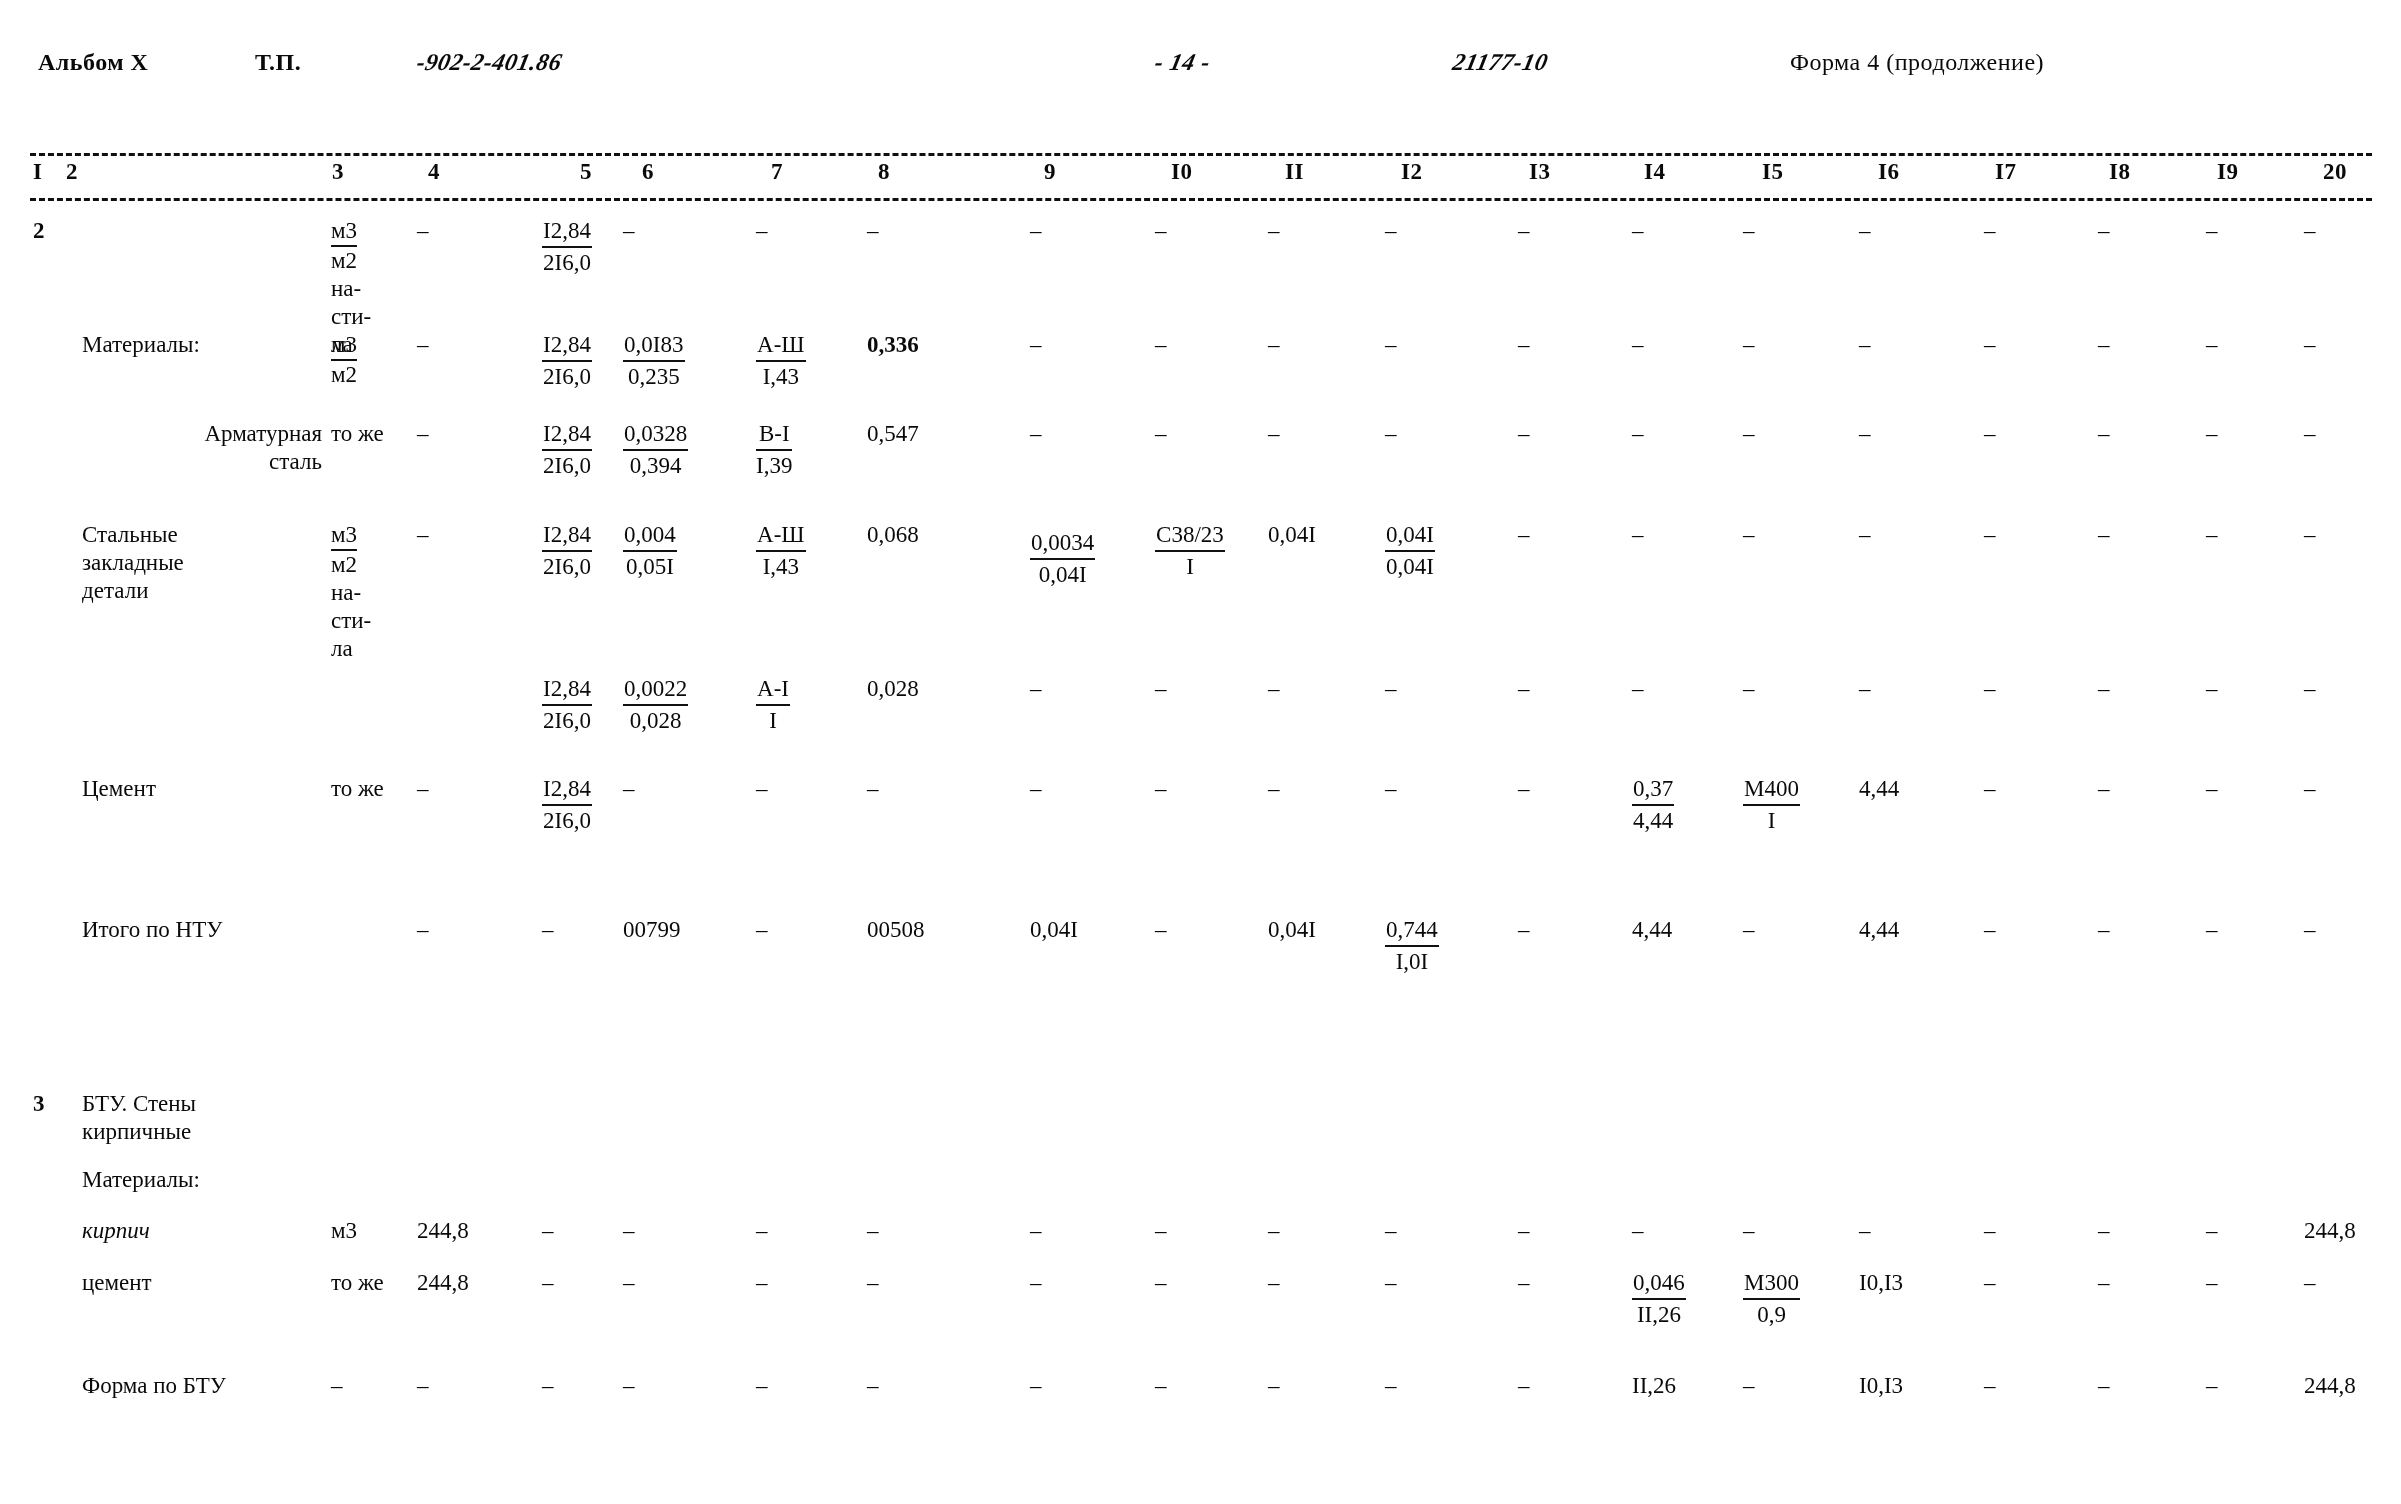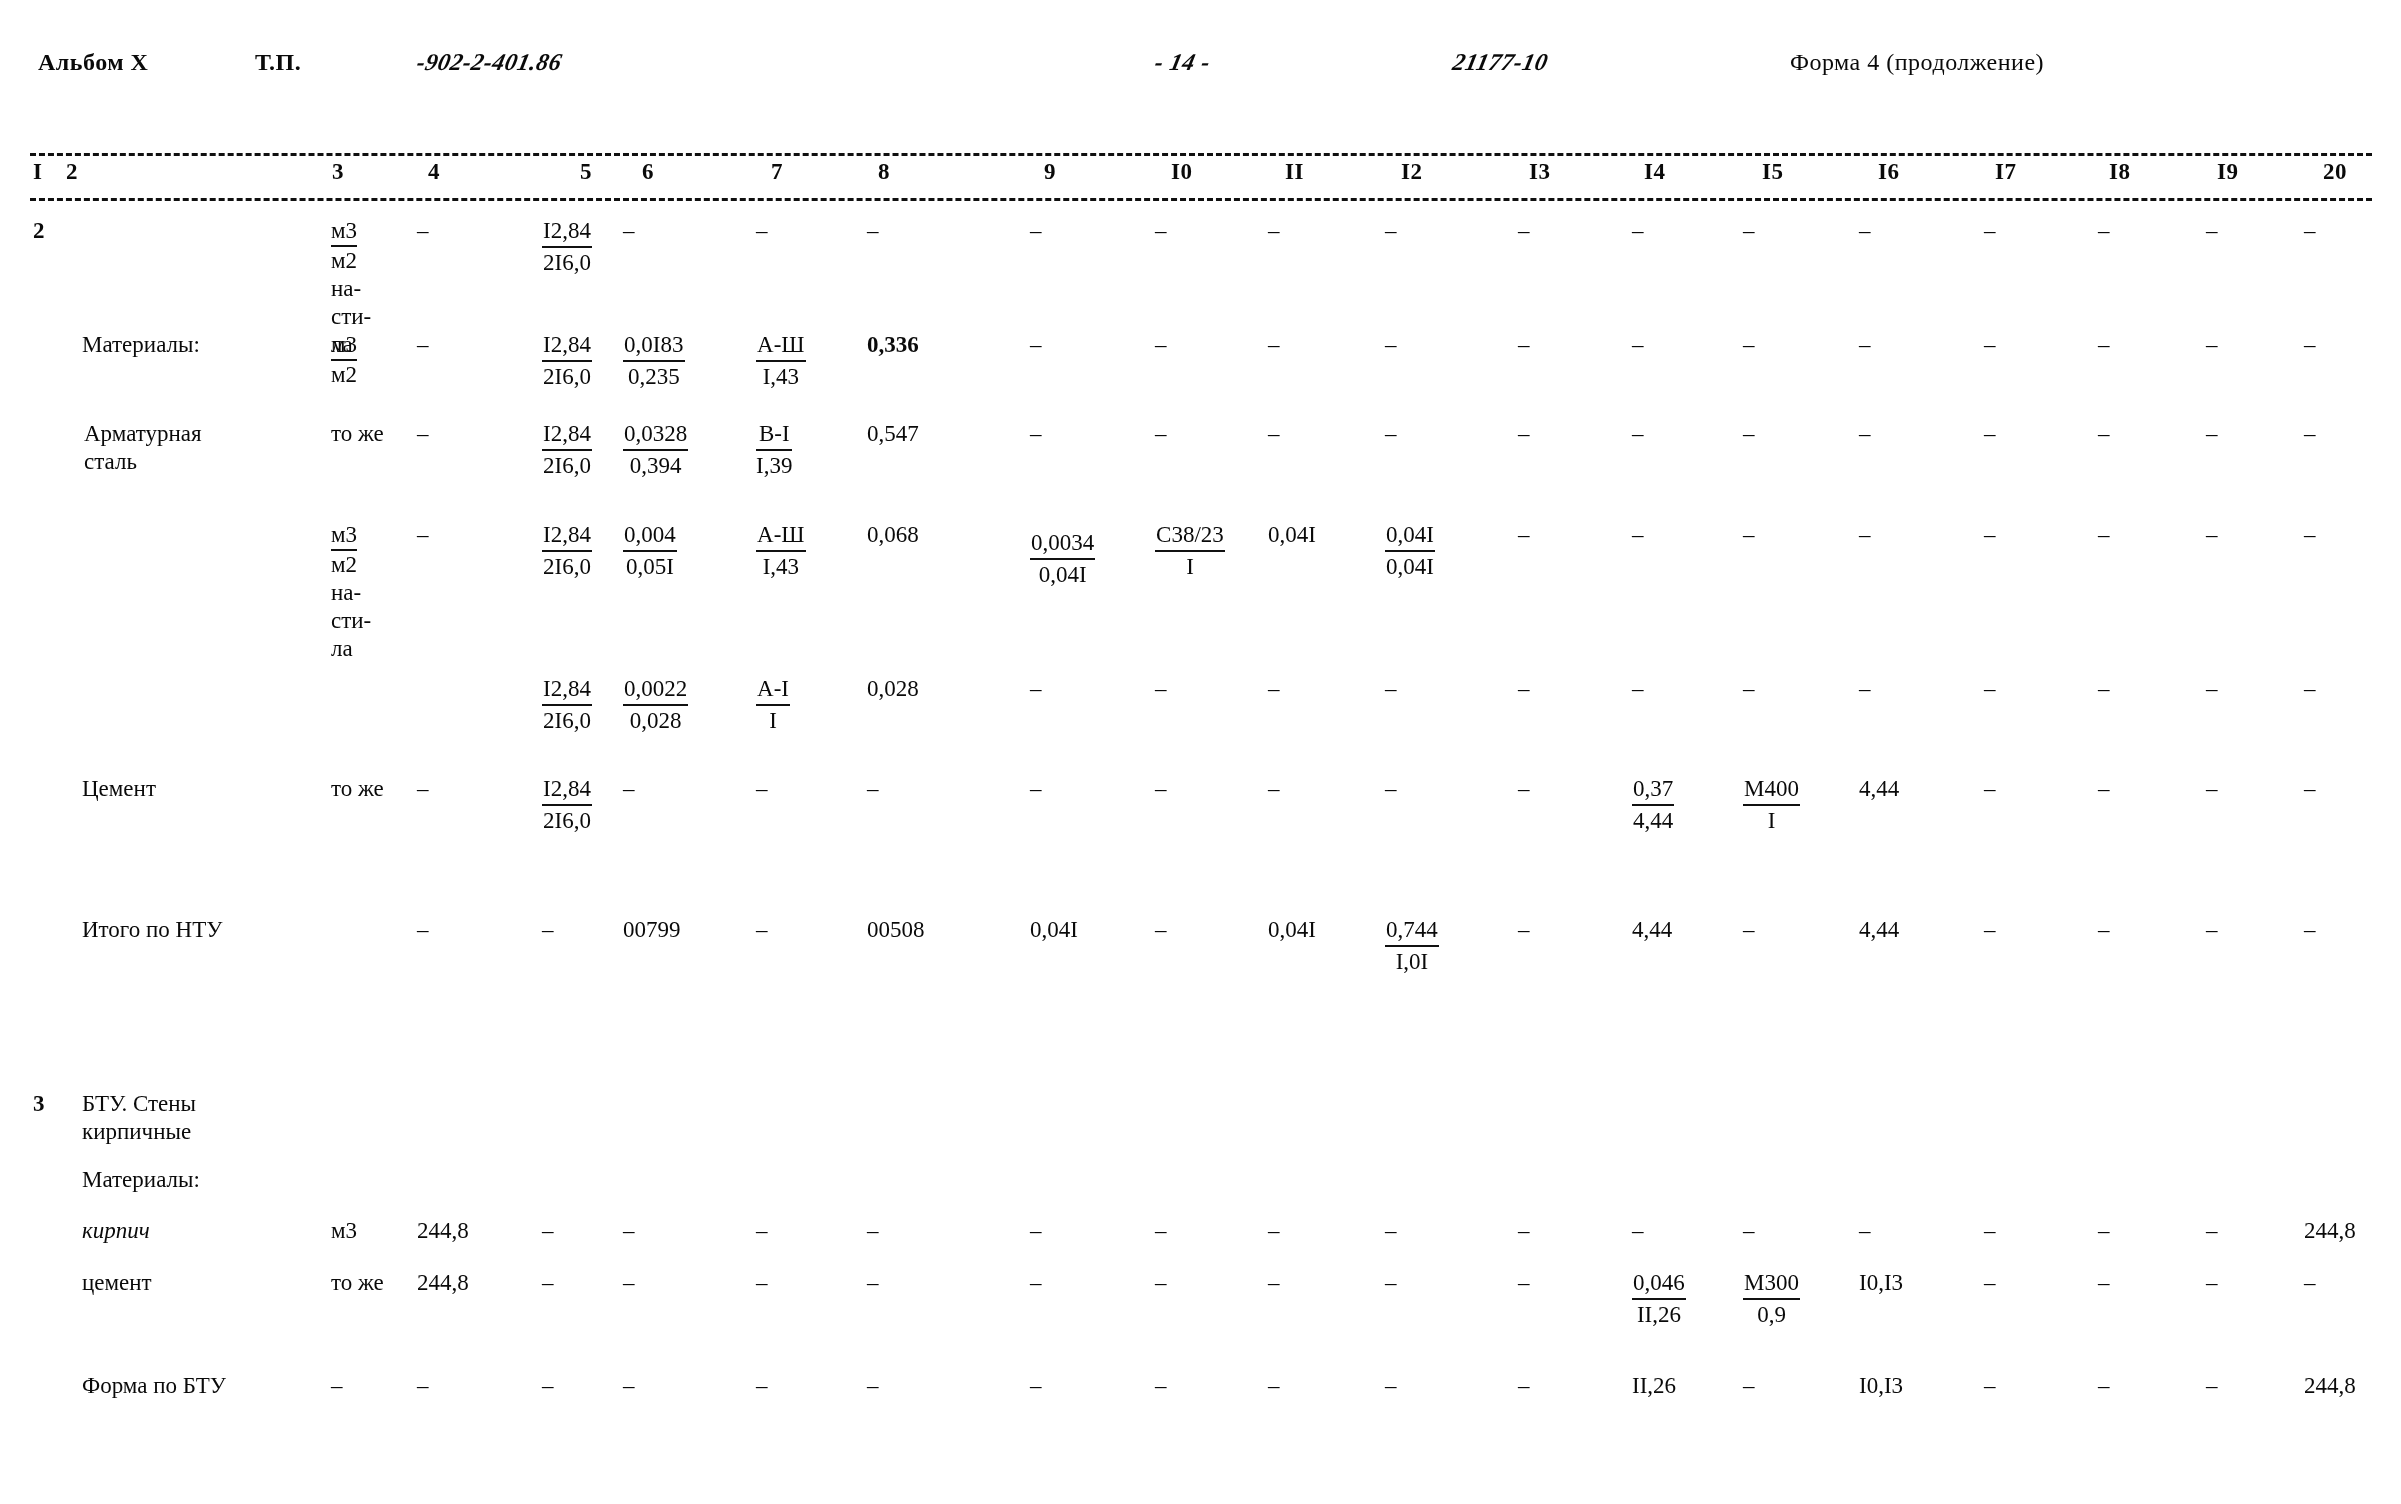--- a/index.html
+++ b/index.html
@@ -123,21 +123,21 @@
         <div class="cell num" style="left: 1518px; top: 0px;">–</div>
         <div class="cell num" style="left: 1632px; top: 0px;">–</div>
         <div class="cell num" style="left: 1743px; top: 0px;">–</div>
         <div class="cell num" style="left: 1859px; top: 0px;">–</div>
         <div class="cell num" style="left: 1984px; top: 0px;">–</div>
         <div class="cell num" style="left: 2098px; top: 0px;">–</div>
         <div class="cell num" style="left: 2206px; top: 0px;">–</div>
         <div class="cell num" style="left: 2304px; top: 0px;">–</div>
       </div>
       <div class="row" style="position: absolute; top: 203px; left: 0px; width: 2401px; height: 100px;">
-        <div class="cell lbl" style="left: 84px; top: 0px; width: 255px;">Арматурная
+        <div class="cell lbl" style="left: 67px; top: 0px; width: 255px; text-align: right;">Арматурная
 сталь</div>
         <div class="cell num" style="left: 331px; top: 0px;">то же</div>
         <div class="cell num" style="left: 417px; top: 0px;">–</div>
         <div class="cell num" style="left: 542px; top: 0px;"><span class="frac"><span class="top">I2,84</span><span class="bot">2I6,0</span></span></div>
         <div class="cell num" style="left: 623px; top: 0px;"><span class="frac"><span class="top">0,0328</span><span class="bot">0,394</span></span></div>
         <div class="cell num" style="left: 756px; top: 0px;"><span class="frac"><span class="top">В-I</span><span class="bot">I,39</span></span></div>
         <div class="cell num" style="left: 867px; top: 0px;">0,547</div>
         <div class="cell num" style="left: 1030px; top: 0px;">–</div>
         <div class="cell num" style="left: 1155px; top: 0px;">–</div>
         <div class="cell num" style="left: 1268px; top: 0px;">–</div>
@@ -145,20 +145,23 @@
         <div class="cell num" style="left: 1518px; top: 0px;">–</div>
         <div class="cell num" style="left: 1632px; top: 0px;">–</div>
         <div class="cell num" style="left: 1743px; top: 0px;">–</div>
         <div class="cell num" style="left: 1859px; top: 0px;">–</div>
         <div class="cell num" style="left: 1984px; top: 0px;">–</div>
         <div class="cell num" style="left: 2098px; top: 0px;">–</div>
         <div class="cell num" style="left: 2206px; top: 0px;">–</div>
         <div class="cell num" style="left: 2304px; top: 0px;">–</div>
       </div>
       <div class="row" style="position: absolute; top: 304px; left: 0px; width: 2401px; height: 154px;">
+        <div class="cell lbl" style="left: 82px; top: 0px; width: 255px;">Стальные
+закладные
+детали</div>
         <div class="cell num" style="left: 331px; top: 0px;"><span class="top" style="display: inline-block; border-bottom: 2.7px solid rgb(17, 17, 17);">м3</span><span class="stack">м2
 на-
 сти-
 ла</span></div>
         <div class="cell num" style="left: 417px; top: 0px;">–</div>
         <div class="cell num" style="left: 542px; top: 0px;"><span class="frac"><span class="top">I2,84</span><span class="bot">2I6,0</span></span></div>
         <div class="cell num" style="left: 623px; top: 0px;"><span class="frac"><span class="top">0,004</span><span class="bot">0,05I</span></span></div>
         <div class="cell num" style="left: 756px; top: 0px;"><span class="frac"><span class="top">А-Ш</span><span class="bot">I,43</span></span></div>
         <div class="cell num" style="left: 867px; top: 0px;">0,068</div>
         <div class="cell num" style="left: 1030px; top: 8px;"><span class="frac"><span class="top">0,0034</span><span class="bot">0,04I</span></span></div>

